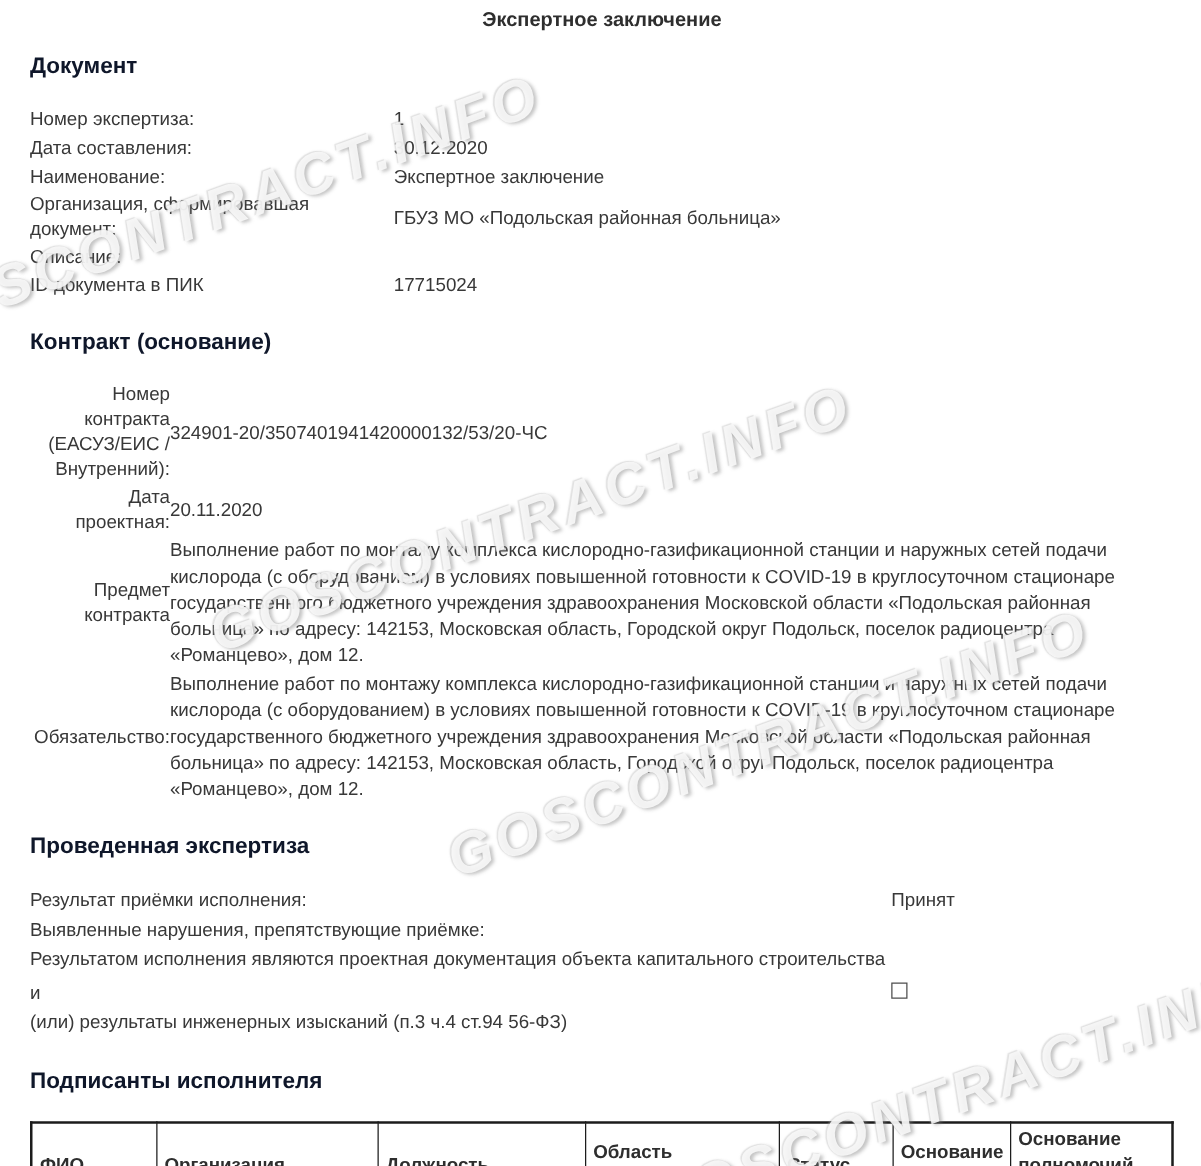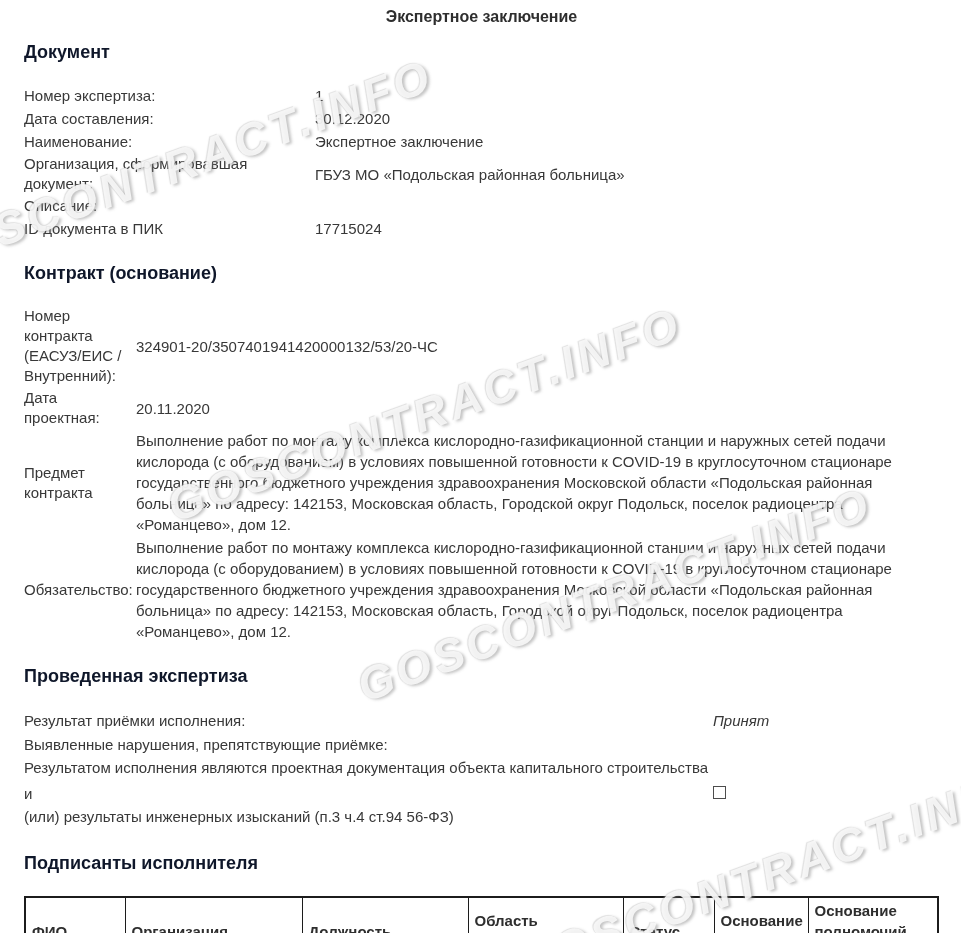--- a/index.html
+++ b/index.html
@@ -18,26 +18,26 @@
     margin:2px 0 14px 0;color:#2e2e2e;
   }
   .section-heading{
     font-size:18px;font-weight:bold;color:#0f172a;
     margin:24px 0 22px 0;
   }
   .section-heading.first{margin-top:16px;}
   
   .kv-row{display:flex;align-items:center;margin-bottom:2px;}
   .kv-label{flex:0 0 291px;line-height:20px;}
-  .kv-label-narrow{flex:0 0 112px;line-height:20px;}
+  .kv-label-narrow{flex:0 0 112px;line-height:20px;text-align:right;}
   .kv-value{flex:1 1 auto;line-height:21px;}
   
   .xrow{display:flex;align-items:flex-end;line-height:23.5px;}
   .xtext{flex:0 0 689px;white-space:nowrap;}
-  .xright{flex:1 1 auto;font-style:italic;}
+  .xright{flex:1 1 auto;}
   .cbx{
     display:inline-block;width:11px;height:11px;
     border:1px solid #4d4d4d;background:#fff;
     margin-top:6px;
   }
   
   .signers-table{
     border-collapse:collapse;table-layout:fixed;
     width:913px;margin-top:20px;
     border:2px solid #1c1c1c;

